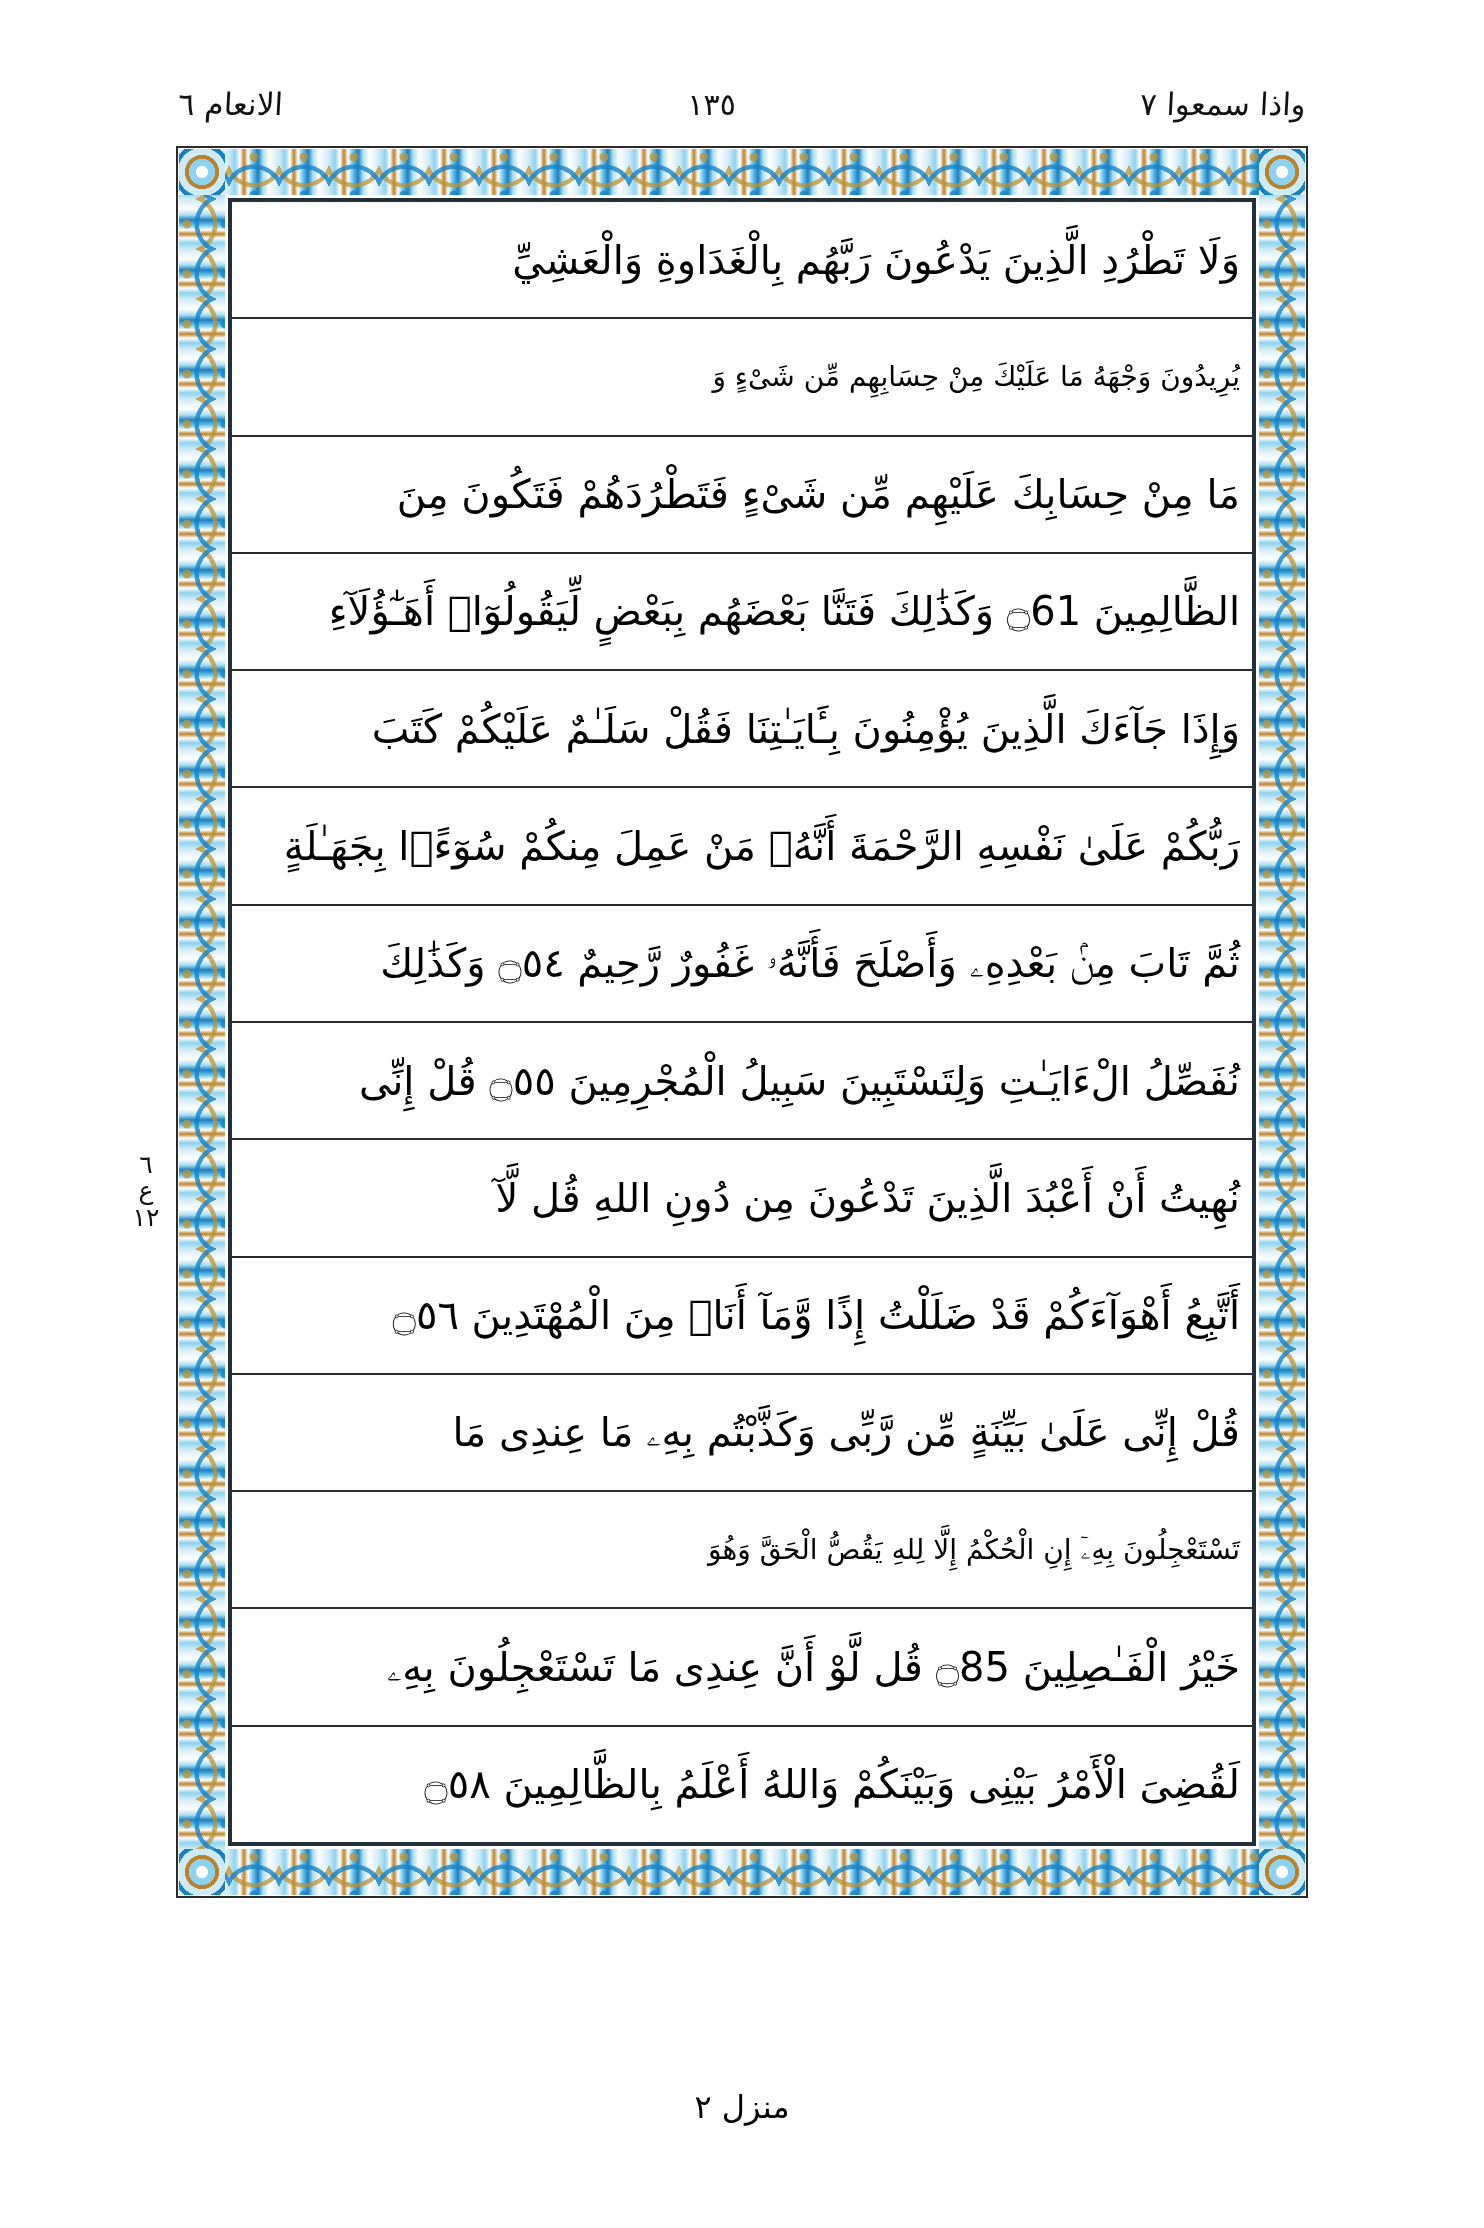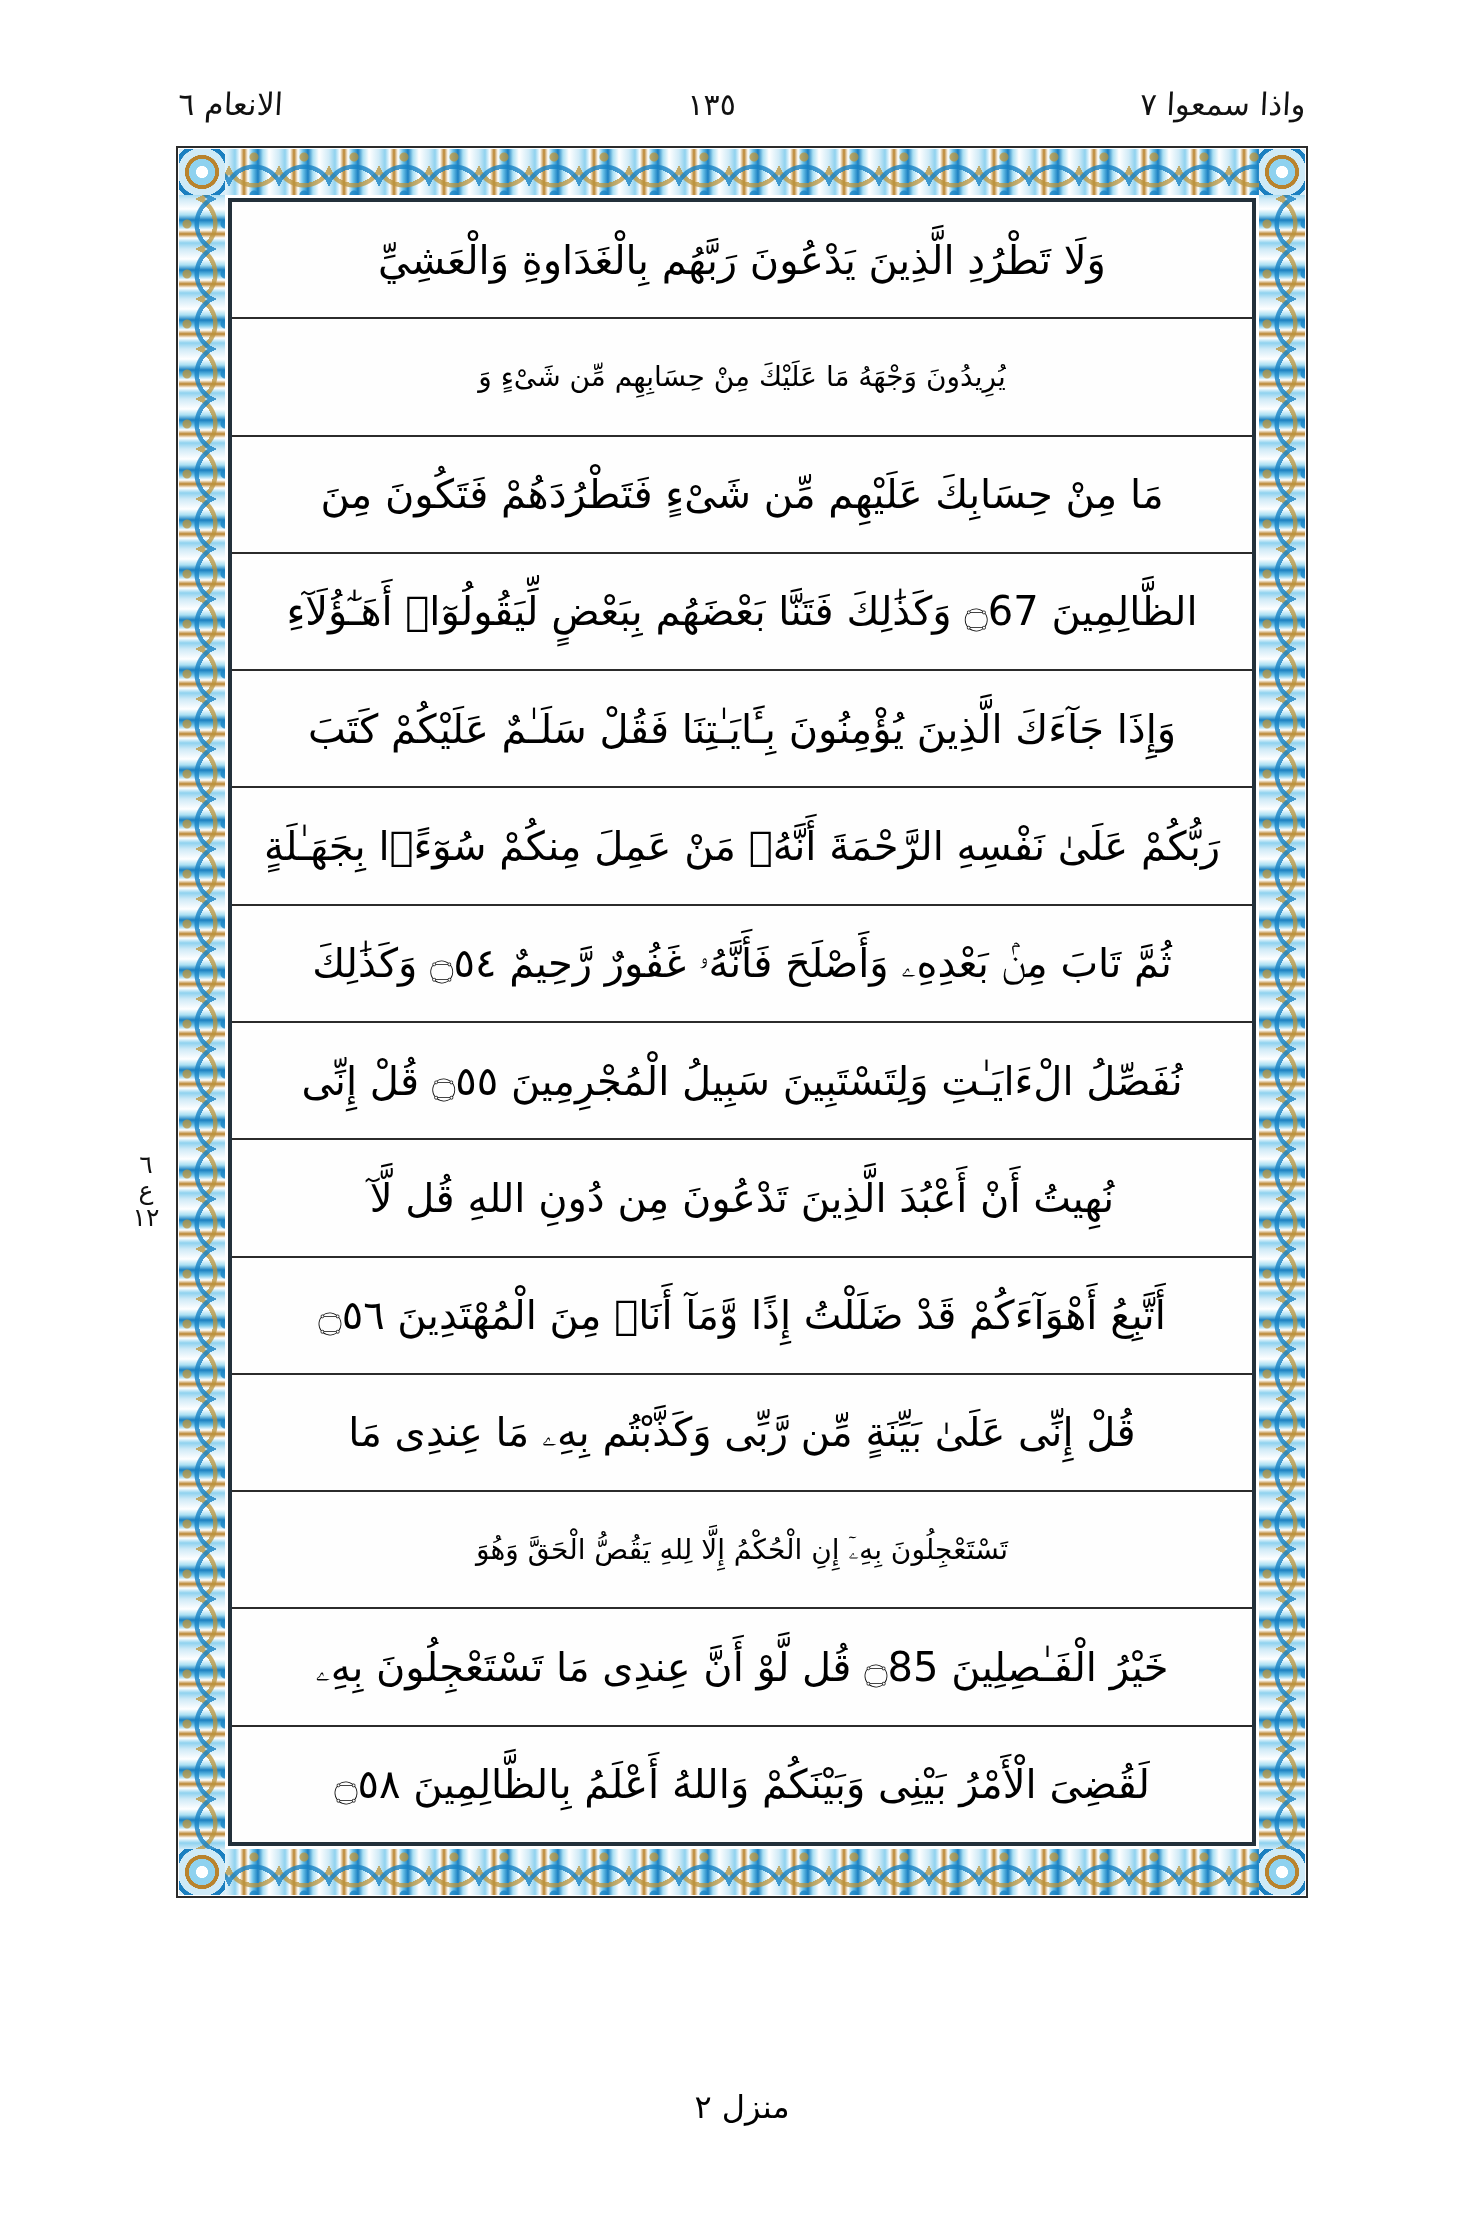--- a/index.html
+++ b/index.html
@@ -121,21 +121,20 @@
   .ayah-line:last-child{border-bottom:none;}
   .ayah-text{
     font-family:"DejaVu Sans","Liberation Sans",sans-serif;
     font-size:40px;
     line-height:1.05;
     color:#000;
     white-space:nowrap;
     direction:rtl;
     unicode-bidi:isolate;
     width:100%;
-    text-align:center;
     transform:scaleX(1.0);
   }
 
   
   .ruku-marker{
     position:absolute;
     left:118px;top:1152px;
     width:56px;
     display:flex;flex-direction:column;align-items:center;
     color:#111;
@@ -188,21 +187,21 @@
   <div class="ayah-line">
       <div class="ayah-text" style="font-size: 40px;">وَلَا تَطْرُدِ الَّذِينَ يَدْعُونَ رَبَّهُم بِالْغَدَاوةِ وَالْعَشِيِّ</div>
     </div>
   <div class="ayah-line">
       <div class="ayah-text" style="font-size: 28px;">يُرِيدُونَ وَجْهَهُ مَا عَلَيْكَ مِنْ حِسَابِهِم مِّن شَىْءٍ وَ</div>
     </div>
   <div class="ayah-line">
       <div class="ayah-text" style="font-size: 40px;">مَا مِنْ حِسَابِكَ عَلَيْهِم مِّن شَىْءٍ فَتَطْرُدَهُمْ فَتَكُونَ مِنَ</div>
     </div>
   <div class="ayah-line">
-      <div class="ayah-text" style="font-size: 40px;">الظَّالِمِينَ ۝67 وَكَذَٰلِكَ فَتَنَّا بَعْضَهُم بِبَعْضٍ لِّيَقُولُوٓا۟ أَهَـٰٓؤُلَآءِ</div>
+      <div class="ayah-text" style="font-size: 40px;">الظَّالِمِينَ ۝61 وَكَذَٰلِكَ فَتَنَّا بَعْضَهُم بِبَعْضٍ لِّيَقُولُوٓا۟ أَهَـٰٓؤُلَآءِ</div>
     </div>
   <div class="ayah-line">
       <div class="ayah-text" style="font-size: 40px;">وَإِذَا جَآءَكَ الَّذِينَ يُؤْمِنُونَ بِـَٔايَـٰتِنَا فَقُلْ سَلَـٰمٌ عَلَيْكُمْ كَتَبَ</div>
     </div>
   <div class="ayah-line">
       <div class="ayah-text" style="font-size: 40px;">رَبُّكُمْ عَلَىٰ نَفْسِهِ الرَّحْمَةَ أَنَّهُۥ مَنْ عَمِلَ مِنكُمْ سُوٓءًۢا بِجَهَـٰلَةٍ</div>
     </div>
   <div class="ayah-line">
       <div class="ayah-text" style="font-size: 40px;">ثُمَّ تَابَ مِنۢ بَعْدِهِۦ وَأَصْلَحَ فَأَنَّهُۥ غَفُورٌ رَّحِيمٌ ۝٥٤ وَكَذَٰلِكَ</div>
     </div>

